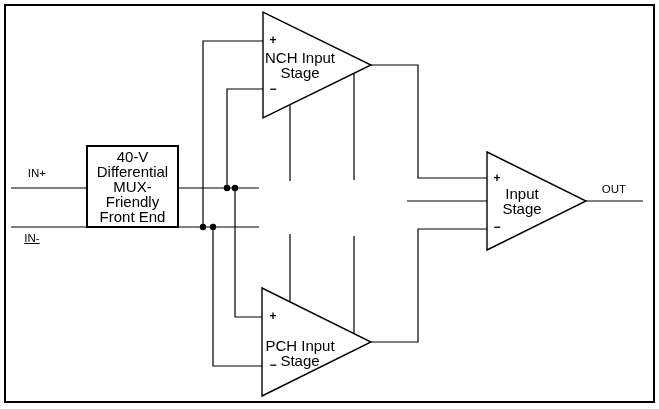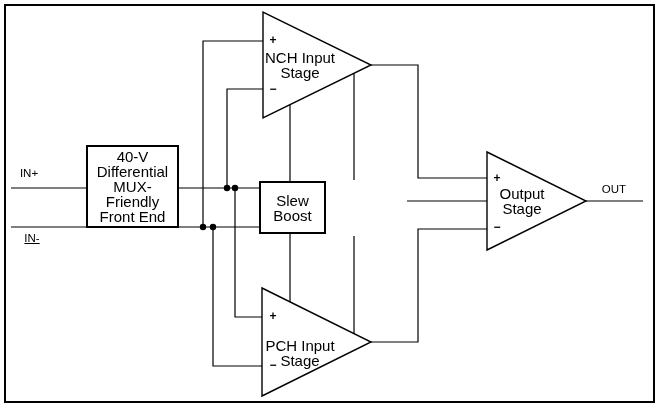--- a/index.html
+++ b/index.html
@@ -61,21 +61,21 @@
     width: 16px;
     font-size: 12px;
     font-weight: bold;
     line-height: 14px;
     text-align: center;
   }
   .box-frontend { left: 86px; top: 145px; width: 93px; height: 83px; }
   .box-slew     { left: 259px; top: 181px; width: 67px; height: 53px; }
   .box-shutdown { left: 338px; top: 180px; width: 69px; height: 56px; }
 
-  .lbl-in-plus  { left: 12px;  top: 166px; width: 34px; }
+  .lbl-in-plus  { left: 12px;  top: 166px; width: 34px; text-align: right; }
   .lbl-in-minus { left: 16px;  top: 231px; width: 32px; text-decoration: underline; }
   .lbl-out      { left: 597px; top: 182px; width: 34px; }
 
   .lbl-nch { left: 256px; top: 50px;  width: 88px; }
   .lbl-pch { left: 256px; top: 326px; width: 88px; margin-top: 12px; }
   .lbl-ost { left: 488px; top: 186px; width: 68px; }
 
   .pm-nch-plus  { left: 265px; top: 33px; }
   .pm-nch-minus { left: 265px; top: 82px; }
   .pm-pch-plus  { left: 265px; top: 309px; }
@@ -125,30 +125,26 @@
     <circle cx="203" cy="227" r="3.2" fill="#000000" stroke="none"></circle>
     <circle cx="213" cy="227" r="3.2" fill="#000000" stroke="none"></circle>
   </svg>
 
   <div class="box box-frontend">
     <div class="box-label">40-V
 Differential
 MUX-Friendly
 Front End</div>
   </div>
-  <div class="box box-slew">
-    <div class="box-label">Slew
-Boost</div>
-  </div>
 
   <div class="tri-label lbl-nch">NCH Input
 Stage</div>
   <div class="tri-label lbl-pch">PCH Input
 Stage</div>
-  <div class="tri-label lbl-ost">Output
+  <div class="tri-label lbl-ost">Input
 Stage</div>
 
   <span class="pm pm-nch-plus">+</span>
   <span class="pm pm-nch-minus">−</span>
   <span class="pm pm-pch-plus">+</span>
   <span class="pm pm-pch-minus">−</span>
   <span class="pm pm-ost-plus">+</span>
   <span class="pm pm-ost-minus">−</span>
 
   <div class="sig-label lbl-in-plus">IN+</div>

